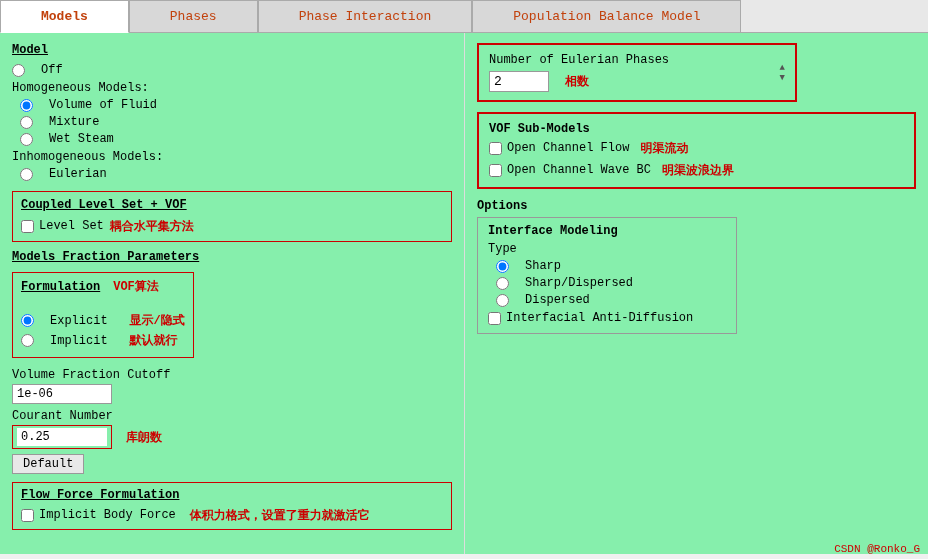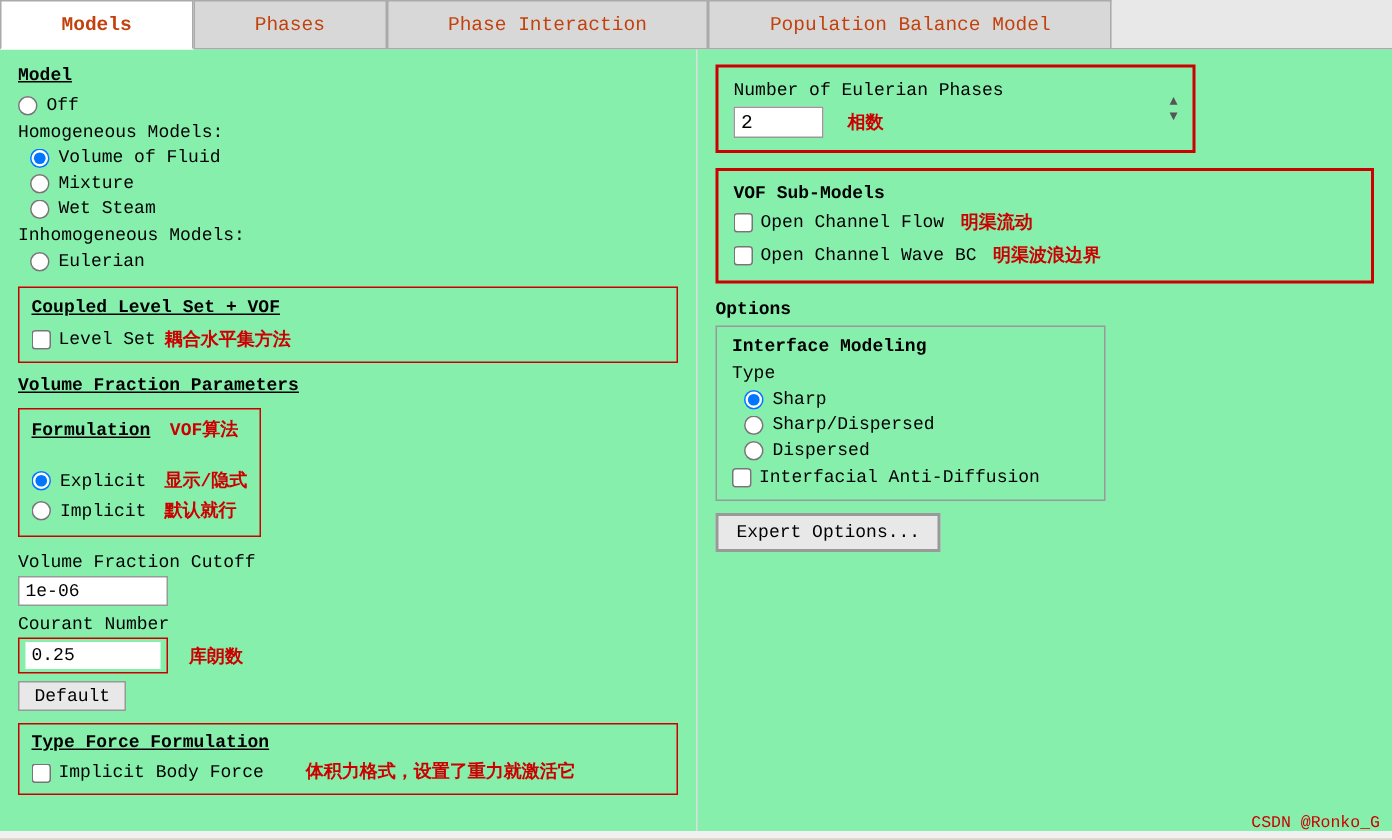--- a/index.html
+++ b/index.html
@@ -54,21 +54,21 @@
       margin-bottom: 6px;
       text-decoration: underline;
     }
     .model-section {
       margin-bottom: 10px;
     }
     .radio-option {
       display: flex;
       align-items: center;
       margin: 3px 0 3px 8px;
-      gap: 6px;
+      gap: 16px;
     }
     .radio-option input[type="radio"] {
       margin: 0;
     }
     .subsection-label {
       margin: 4px 0 2px 0;
       font-size: 12px;
     }
     .outlined-box {
       border: 1.5px solid #cc0000;
@@ -286,21 +286,21 @@
       <div class="level-set-row">
         <div class="checkbox-row">
           <input type="checkbox" style="">
           <span>Level Set</span>
         </div>
         <span class="inline-annotation">耦合水平集方法</span>
       </div>
     </div>
 
     <div class="vf-section">
-      <div class="vf-title">Volume Fraction Parameters</div>
+      <div class="vf-title">Models Fraction Parameters</div>
       
       <div style="display:flex; align-items:flex-start; gap:6px;">
         <div class="formulation-box">
           <div style="display:flex; align-items:center; gap:5px; margin-bottom:17px;">
             <span class="formulation-title">Formulation</span>
             <span class="annotation">VOF算法</span>
           </div>
           <div class="radio-option" style="margin-left:0;">
             <input type="radio" name="formulation" checked="" style="">
             <span>Explicit</span>
@@ -322,22 +322,22 @@
         <div class="courant-box">
           <input class="input-field" type="text" style="margin: 0px; border: none; width: 90px;" value="0.25">
         </div>
         <span class="inline-annotation">库朗数</span>
       </div>
 
       <div class="default-btn">Default</div>
     </div>
 
     <div class="body-force-box">
-      <div class="body-force-title">Type Force Formulation</div>
-      <div style="display:flex; align-items:flex-start; gap:22px;">
+      <div class="body-force-title">Flow Force Formulation</div>
+      <div style="display:flex; align-items:center; gap:8px;">
         <div class="checkbox-row">
           <input type="checkbox" style="">
           <span>Implicit Body Force</span>
         </div>
         <span class="inline-annotation">体积力格式，设置了重力就激活它</span>
       </div>
     </div>
   </div>
 
   <div class="right-panel">
@@ -389,20 +389,17 @@
         </div>
         <div class="radio-option" style="margin-left:8px;">
           <input type="radio" name="iface-type" style="">
           <span>Dispersed</span>
         </div>
         <div class="checkbox-row" style="margin-top:4px; margin-left:0;">
           <input type="checkbox" style="">
           <span>Interfacial Anti-Diffusion</span>
         </div>
       </div>
-      <div>
-        <div class="expert-btn">Expert Options...</div>
-      </div>
     </div>
   </div>
 </div>
 
 <div style="position:fixed; bottom:4px; right:8px; font-size:11px; color:#cc0000;">CSDN @Ronko_G</div>
 
 </body></html>

